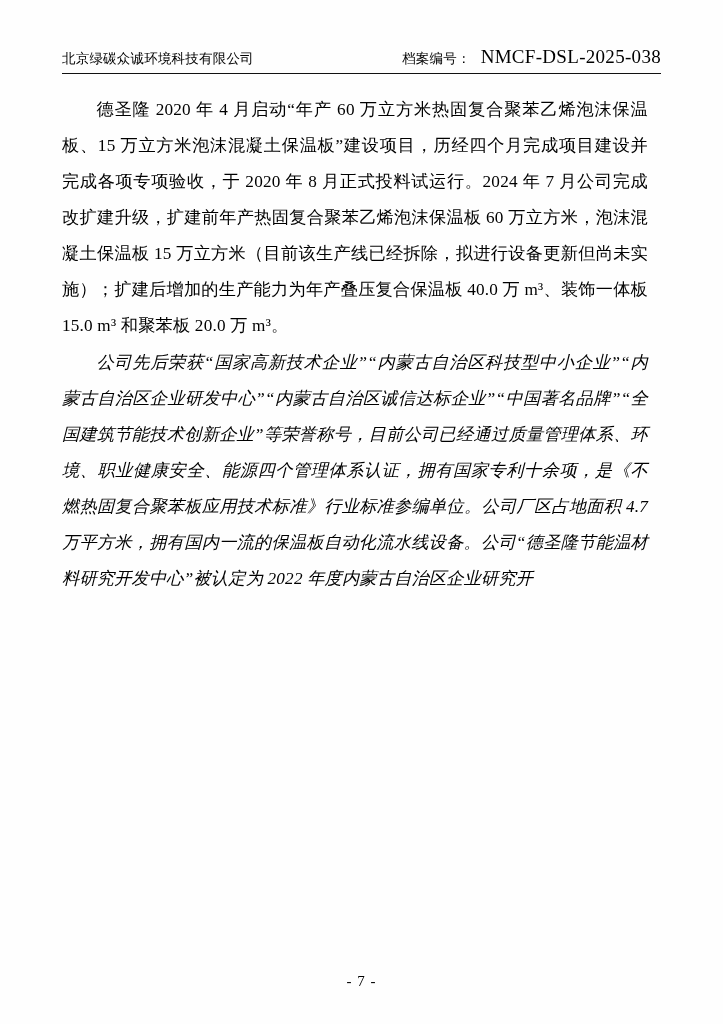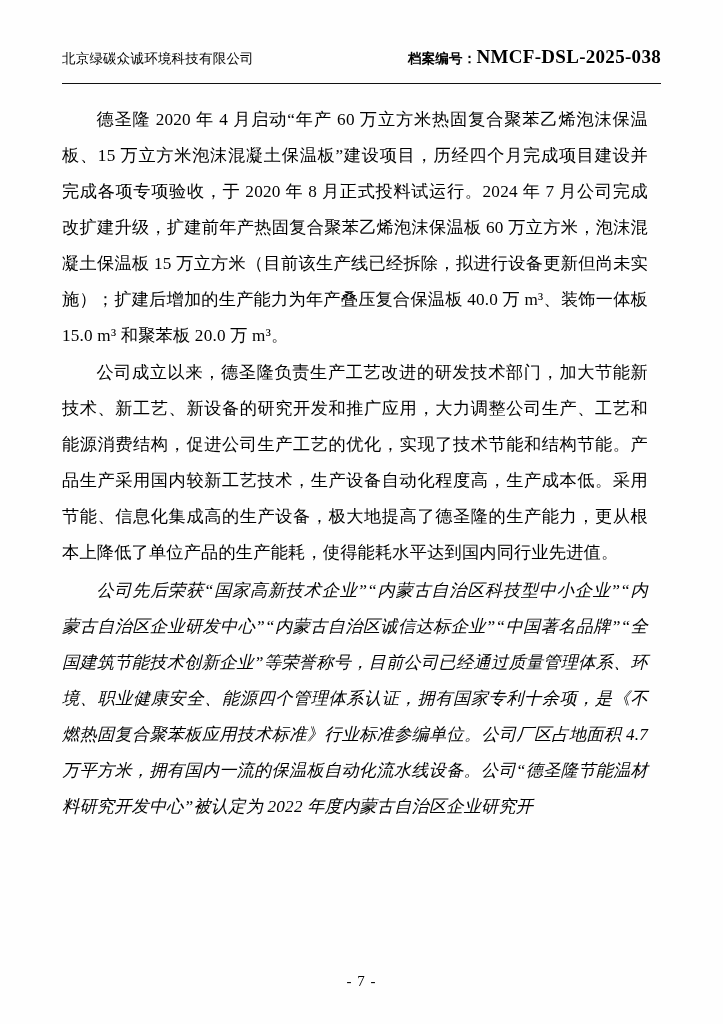--- a/index.html
+++ b/index.html
@@ -21,33 +21,33 @@
     box-sizing: border-box;
     padding: 46px 62px 30px 62px;
     background: #fefefe;
   }
   .header {
     display: flex;
     align-items: baseline;
     justify-content: flex-start;
     font-size: 13.5px;
     letter-spacing: 0.2px;
-    padding-bottom: 15px;
+    padding-bottom: 5px;
     border-bottom: 1.4px solid #111;
     margin-bottom: 18px;
   }
   .header-left {
     white-space: nowrap;
   }
   .header-right {
     margin-left: auto;
     display: flex;
     align-items: baseline;
+    gap: 10px;
     white-space: nowrap;
-    font-weight: bold;
   }
   .header-label {
     font-size: 13.5px;
   }
   .header-code {
     font-size: 19px;
     font-family: "Liberation Serif", "DejaVu Serif", serif;
     letter-spacing: 0.3px;
   }
   .body-text p {
@@ -81,21 +81,20 @@
   <div class="header">
     <div class="header-left">北京绿碳众诚环境科技有限公司</div>
     <div class="header-right">
       <span class="header-label">档案编号：</span>
       <span class="header-code">NMCF-DSL-2025-038</span>
     </div>
   </div>
 
   <div class="body-text">
     <p>德圣隆 2020 年 4 月启动“年产 60 万立方米热固复合聚苯乙烯泡沫保温板、15 万立方米泡沫混凝土保温板”建设项目，历经四个月完成项目建设并完成各项专项验收，于 2020 年 8 月正式投料试运行。2024 年 7 月公司完成改扩建升级，扩建前年产热固复合聚苯乙烯泡沫保温板 60 万立方米，泡沫混凝土保温板 15 万立方米（目前该生产线已经拆除，拟进行设备更新但尚未实施）；扩建后增加的生产能力为年产叠压复合保温板 40.0 万 m³、装饰一体板 15.0 m³ 和聚苯板 20.0 万 m³。</p>
-    <p>公司成立以来，德圣隆负责生产工艺改进的研发技术部门，加大节能新技术、新工艺、新设备的研究开发和推广应用，大力调整公司生产、工艺和能源消费结构，促进公司生产工艺的优化，实现了技术节能和结构节能。产品生产采用国内较新工艺技术，生产设备自动化程度高，生产成本低。采用节能、信息化集成高的生产设备，极大地提高了德圣隆的生产能力，更从根本上降低了单位产品的生产能耗，使得能耗水平达到国内同行业先进值。</p>
     <p class="tight">公司先后荣获“国家高新技术企业”“内蒙古自治区科技型中小企业”“内蒙古自治区企业研发中心”“内蒙古自治区诚信达标企业”“中国著名品牌”“全国建筑节能技术创新企业”等荣誉称号，目前公司已经通过质量管理体系、环境、职业健康安全、能源四个管理体系认证，拥有国家专利十余项，是《不燃热固复合聚苯板应用技术标准》行业标准参编单位。公司厂区占地面积 4.7 万平方米，拥有国内一流的保温板自动化流水线设备。公司“德圣隆节能温材料研究开发中心”被认定为 2022 年度内蒙古自治区企业研究开</p>
   </div>
 
   <div class="footer">
     <span>- 7 -</span>
   </div>
 
 </div>
 
 </body></html>

